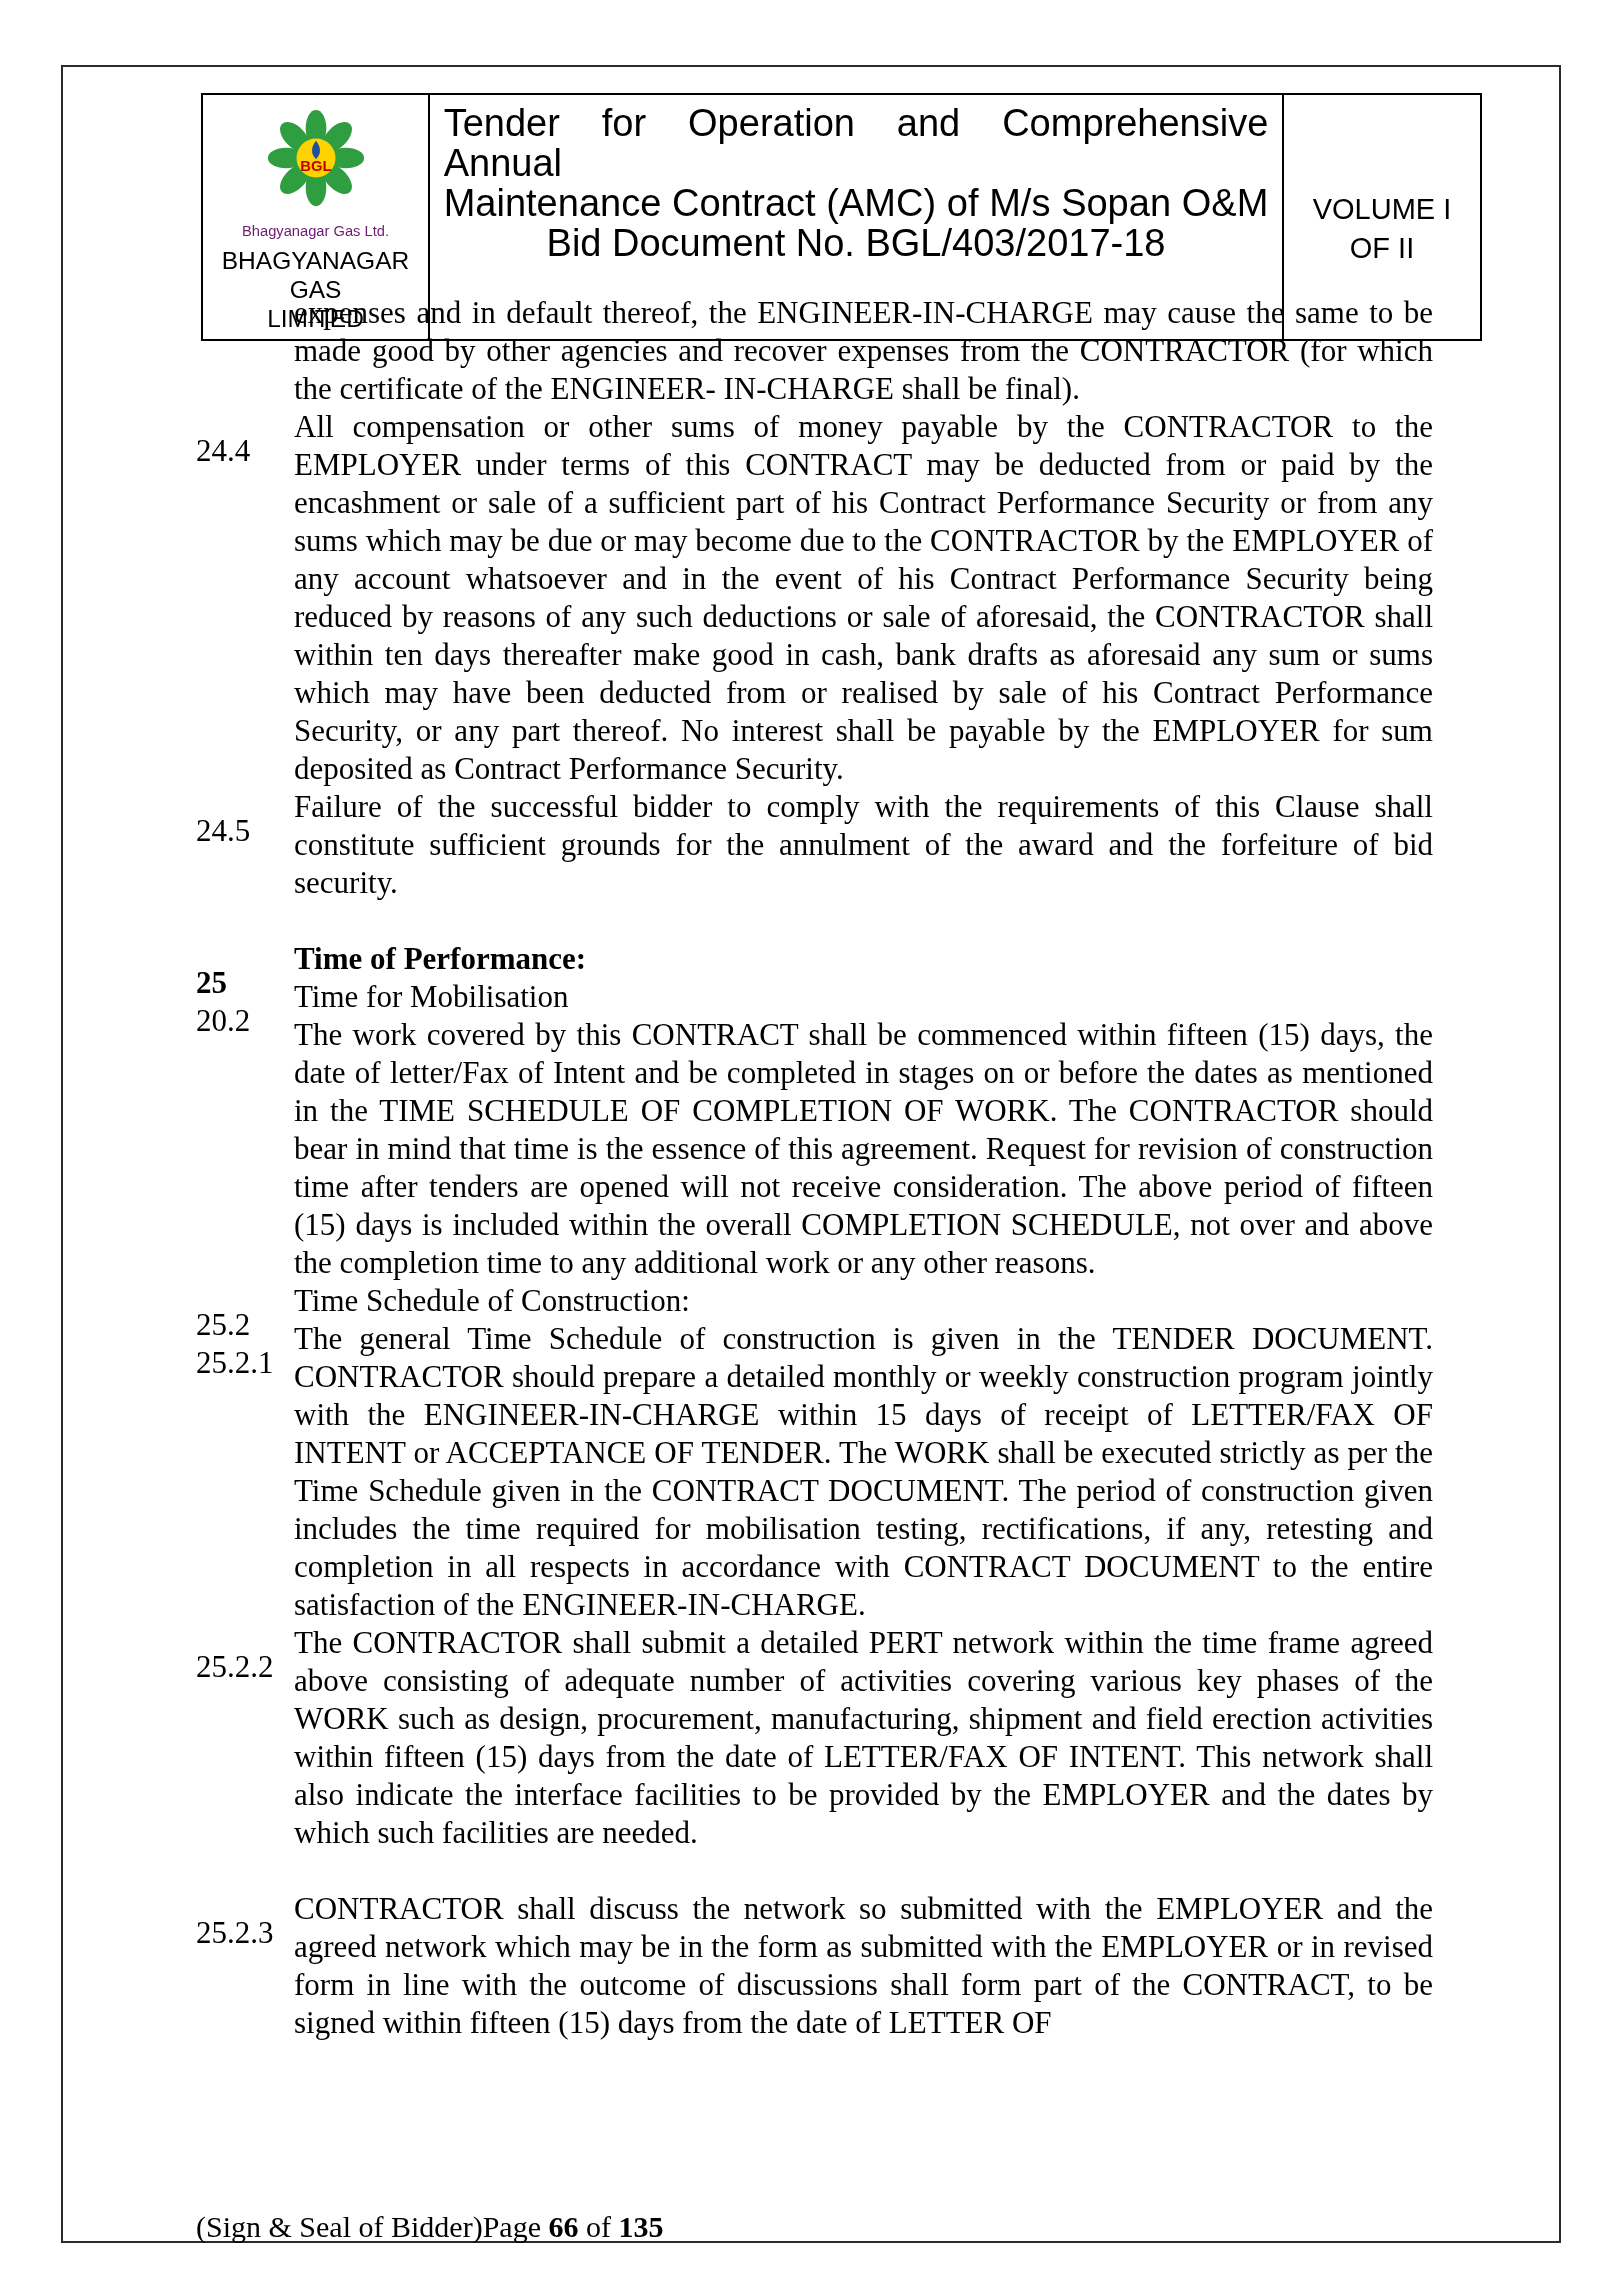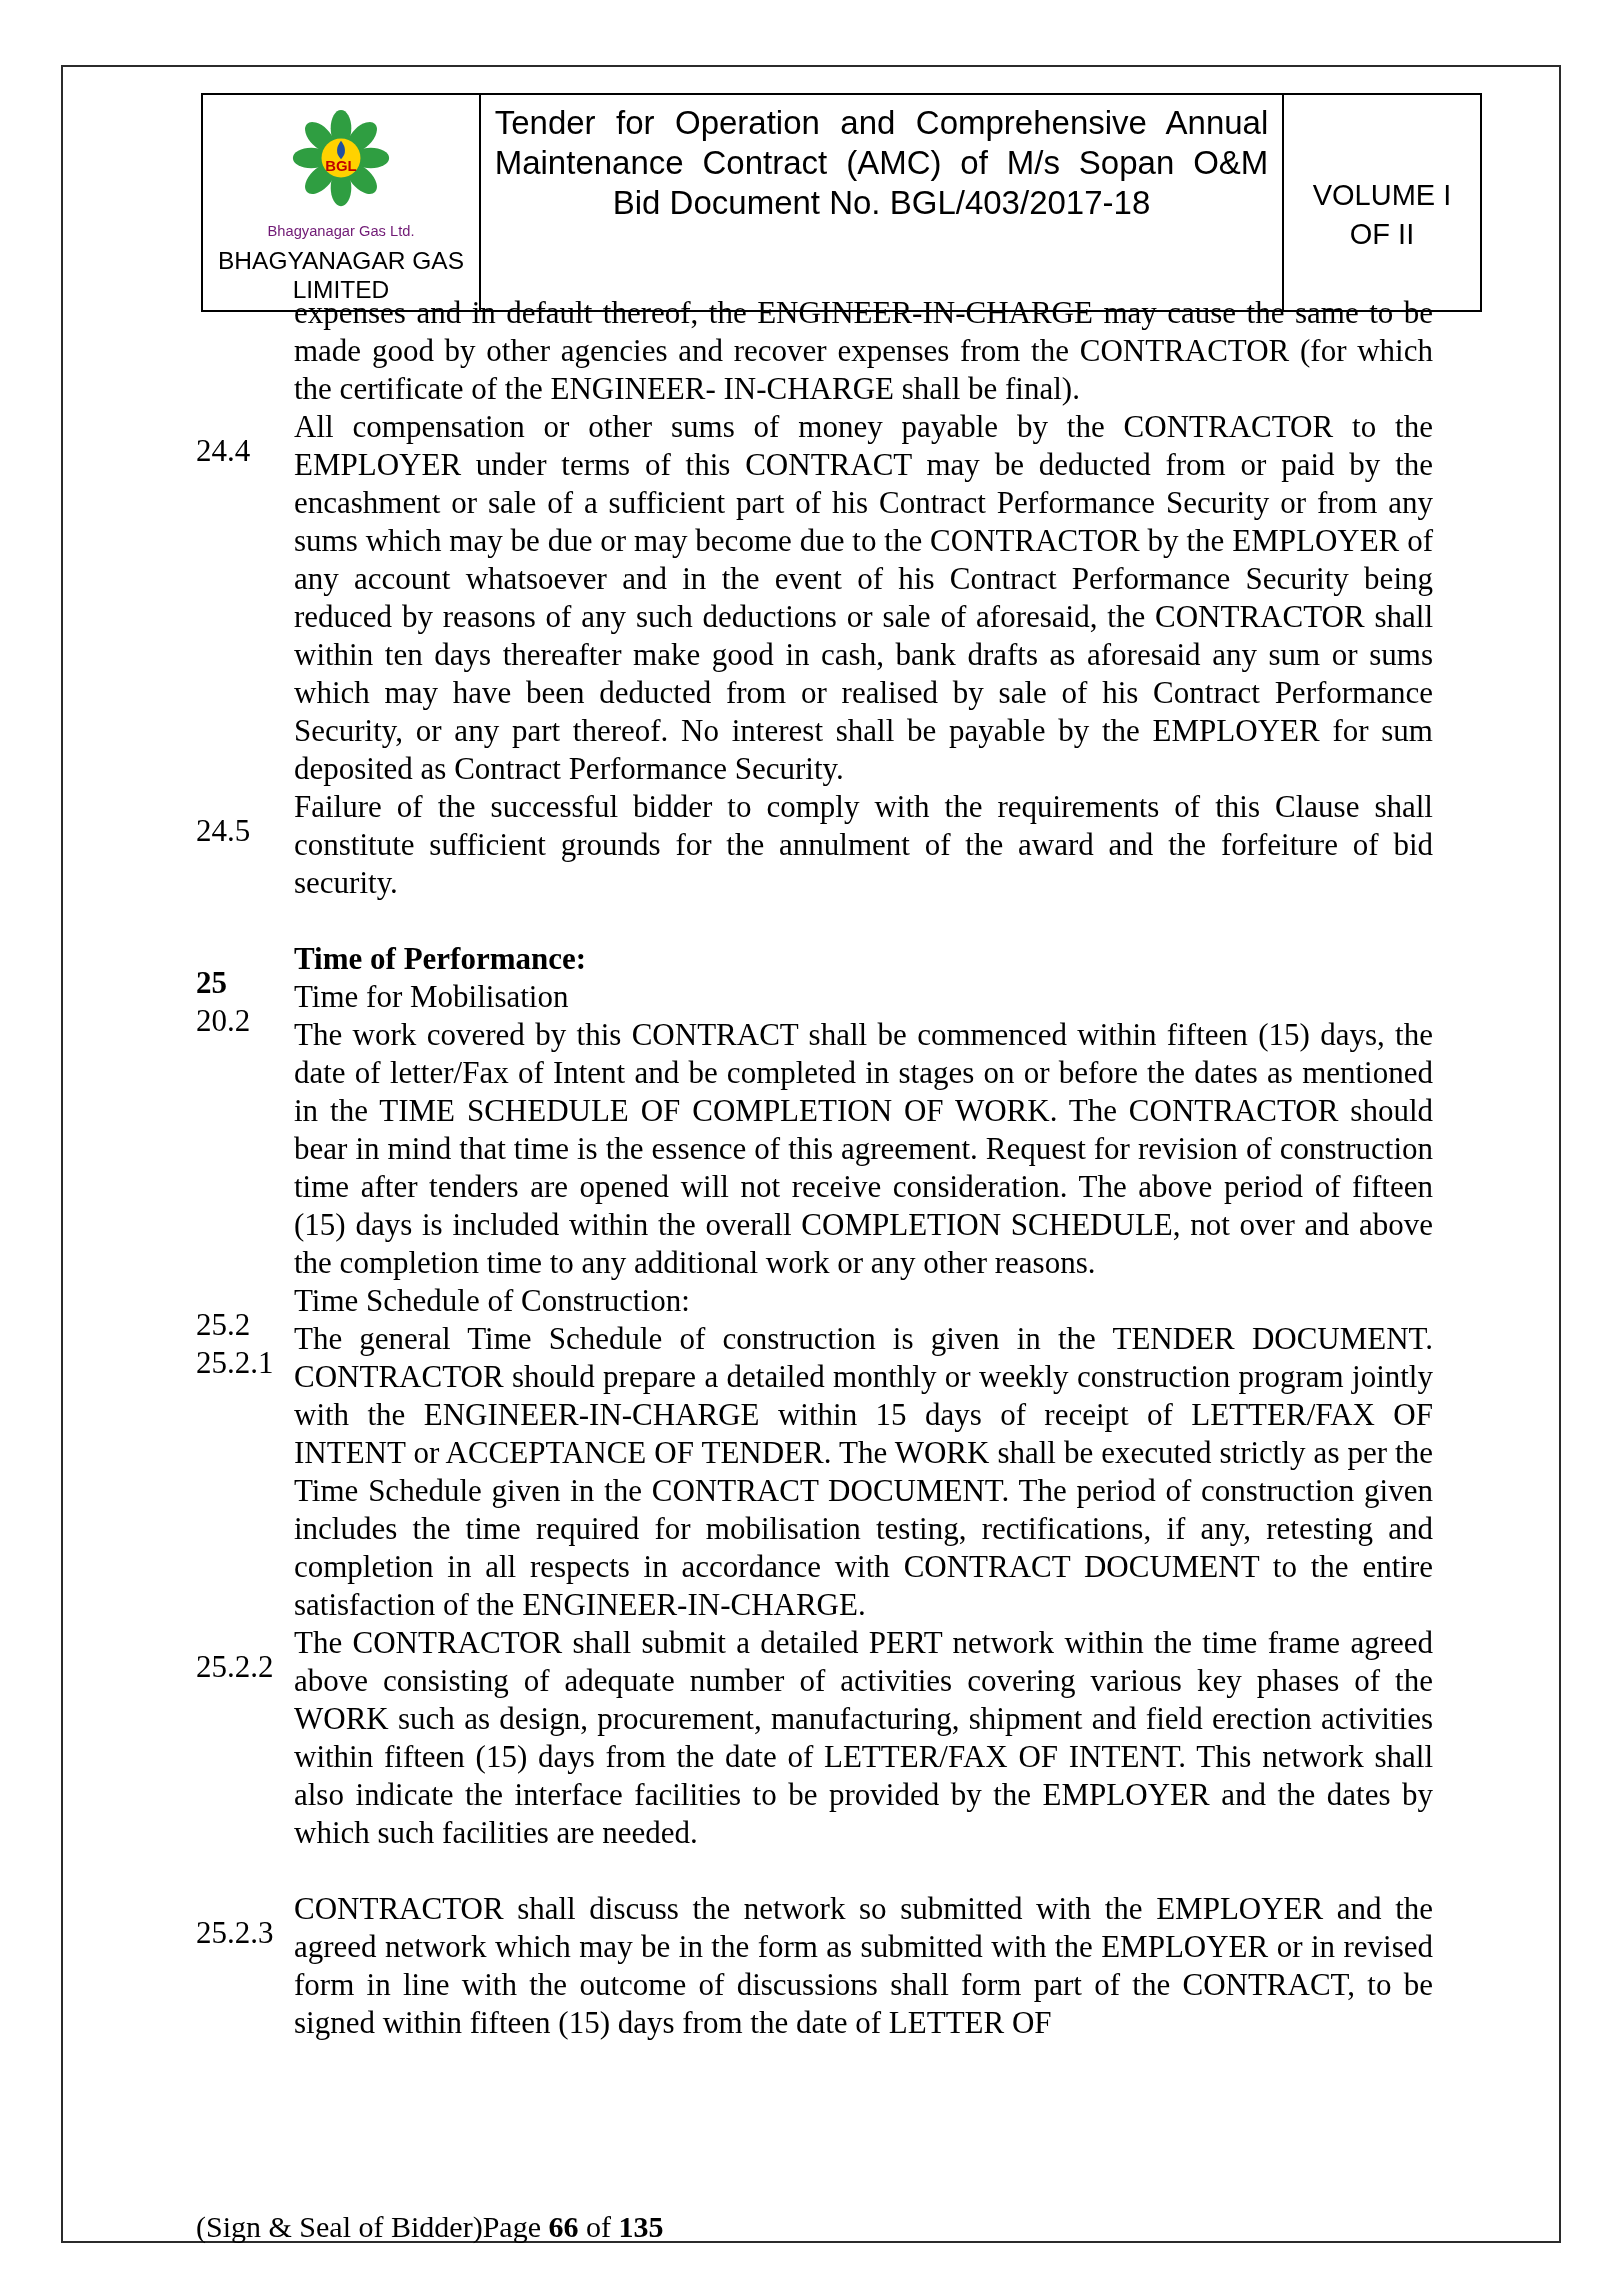--- a/index.html
+++ b/index.html
@@ -22,21 +22,21 @@
   
   .header-table {
     position: absolute;
     left: 201px; top: 93px;
     width: 1281px;
     display: flex;
     border: 2px solid #000000;
     background: #ffffff;
   }
   .logo-cell {
-    width: 278px;
+    width: 227px;
     border-right: 2px solid #000000;
     display: flex;
     flex-direction: column;
     align-items: center;
     padding: 7.8px 5.9px 5.9px 5.9px;
   }
   .logo-subtext {
     font-family: "Liberation Sans", sans-serif;
     font-size: 14.7px;
     line-height: 17.6px;
@@ -49,21 +49,21 @@
     line-height: 29px;
     text-align: center;
     margin-top: 6px;
     color: #000000;
   }
   .title-cell {
     flex: 1;
     border-right: 2px solid #000000;
     padding: 7.8px 13.7px 5.9px 13.7px;
     font-family: "Liberation Sans", sans-serif;
-    font-size: 33px;
+    font-size: 38px;
     line-height: 40px;
   }
   .title-line { text-align: justify; text-align-last: justify; }
   .title-line.last { text-align: center; text-align-last: center; }
   .volume-cell {
     width: 196px;
     display: flex;
     flex-direction: column;
     justify-content: center;
     align-items: center;

